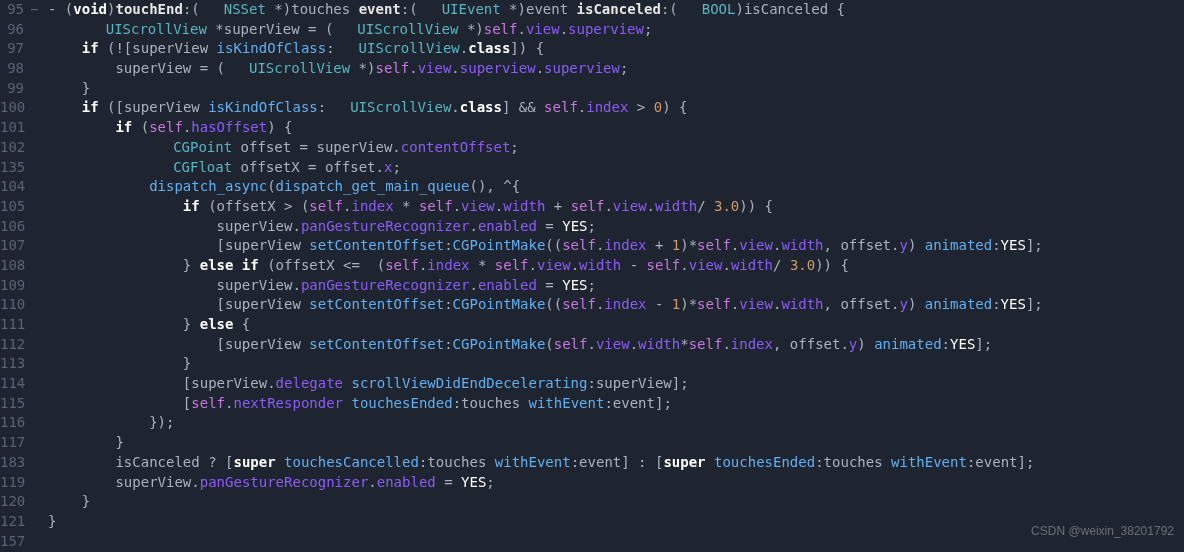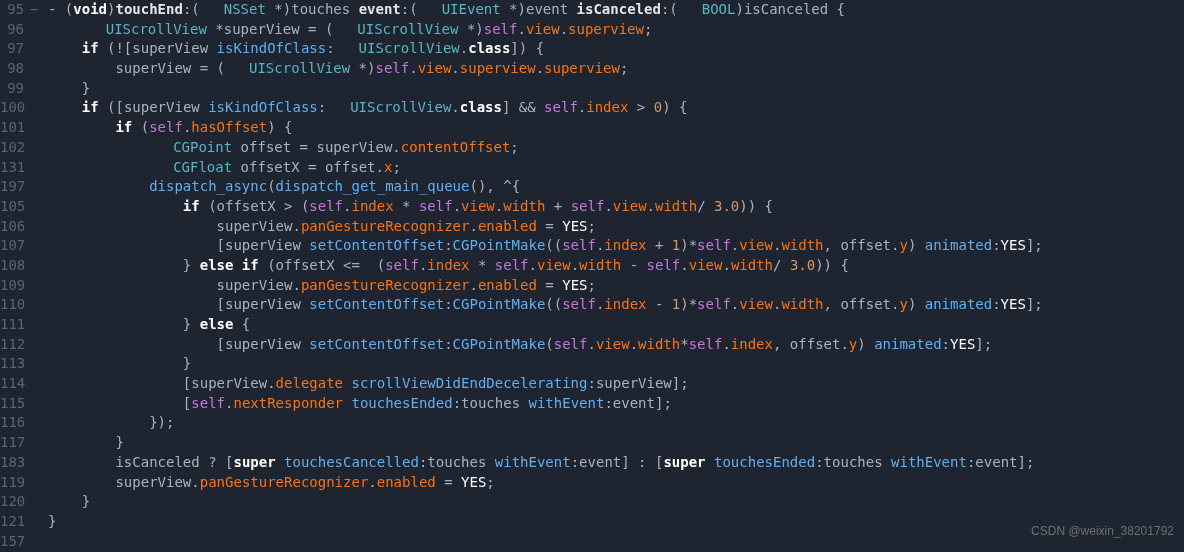--- a/index.html
+++ b/index.html
@@ -28,21 +28,21 @@
   color: #5a6374;
   flex-shrink: 0;
 }
 .code { white-space: pre; flex: 1; }
 .line { height: 19.7px; }
 .t-keyword { color: #ffffff; font-weight: bold; }
 .t-type { color: #56b6c2; padding-left: 24px; }
 .t-punct { color: #abb2bf; }
 .t-var { color: #abb2bf; }
 .t-method { color: #61afef; }
-.t-prop { color: #f97316; }
+.t-prop { color: #8b5cf6; }
 .t-self { color: #c678dd; }
 .t-num { color: #d19a66; }
 .t-const { color: #ffffff; }
 .t-white { color: #e6e6e6; font-weight: bold; }
 .watermark {
   position: absolute;
   right: 10px;
   bottom: 10px;
   color: rgba(200,200,200,0.45);
   font-family: Arial, sans-serif;
@@ -56,22 +56,22 @@
 <div class="editor">
   <div class="gutter" id="gutter">
       <div class="line">95</div>
       <div class="line">96</div>
       <div class="line">97</div>
       <div class="line">98</div>
       <div class="line">99</div>
       <div class="line">100</div>
       <div class="line">101</div>
       <div class="line">102</div>
-      <div class="line">131</div>
-      <div class="line">197</div>
+      <div class="line">135</div>
+      <div class="line">104</div>
       <div class="line">105</div>
       <div class="line">106</div>
       <div class="line">107</div>
       <div class="line">108</div>
       <div class="line">109</div>
       <div class="line">110</div>
       <div class="line">111</div>
       <div class="line">112</div>
       <div class="line">113</div>
       <div class="line">114</div>

